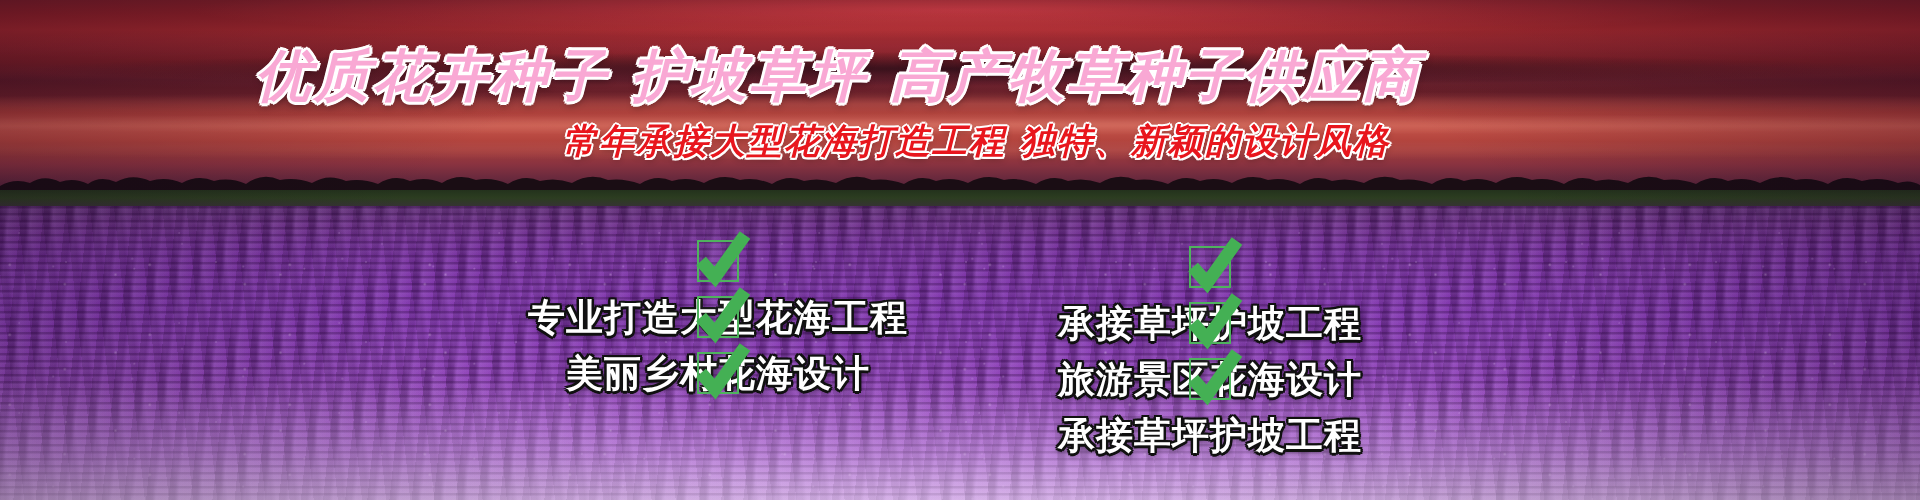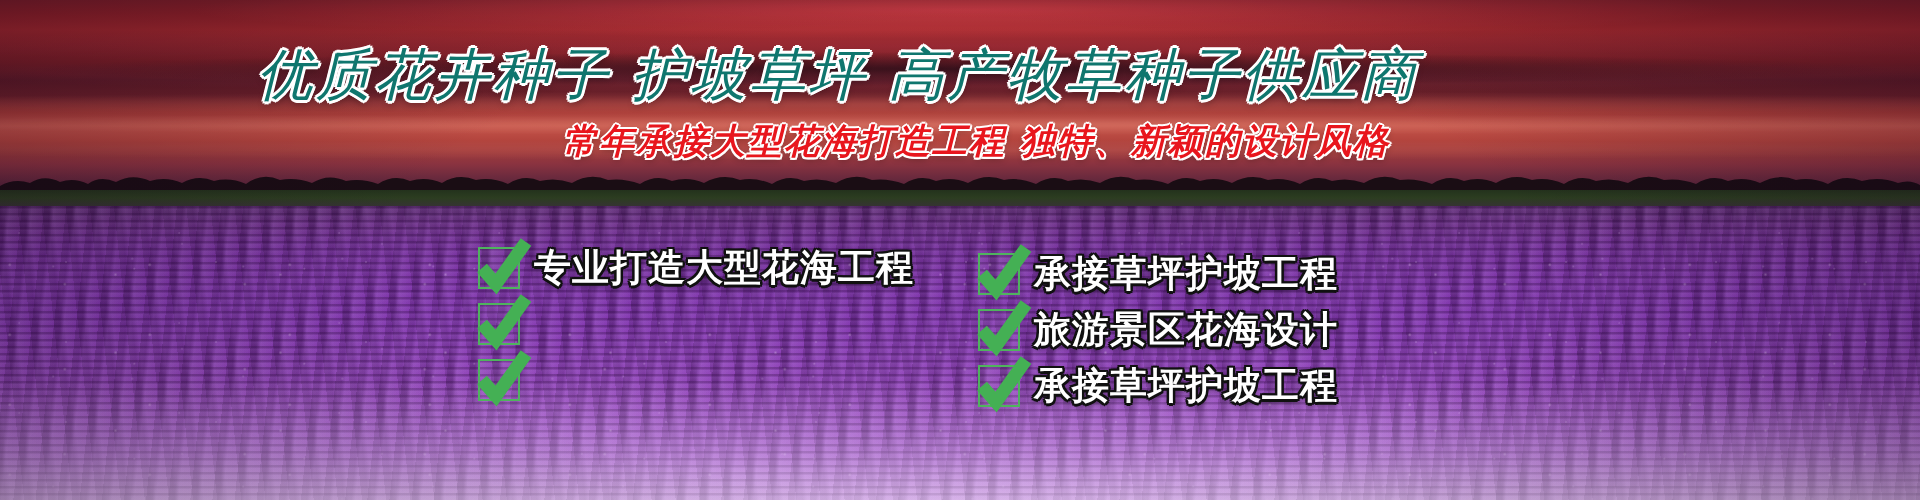--- a/index.html
+++ b/index.html
@@ -150,26 +150,26 @@
     pointer-events: none;
   }
 
   
   .headline {
     position: absolute;
     left: 0; top: 44px;
     width: 1676px;
     text-align: center;
     font-family: "DejaVu Serif", "Liberation Serif", serif;
-    font-weight: normal;
+    font-weight: bold;
     font-style: italic;
     font-size: 56px;
     line-height: 62px;
     letter-spacing: 3px;
-    color: #0f766e;
+    color: #f9a8d4;
     white-space: nowrap;
     text-shadow:
       -2px -2px 0 #ffffff,  2px -2px 0 #ffffff,
       -2px  2px 0 #ffffff,  2px  2px 0 #ffffff,
       -3px  0   0 #ffffff,  3px  0   0 #ffffff,
        0   -3px 0 #ffffff,  0    3px 0 #ffffff,
        0    4px 7px rgba(0,0,0,.35);
   }
 
   
@@ -203,20 +203,21 @@
     display: grid;
     grid-template-columns: 480px 484px;
     grid-auto-rows: 56px;
     align-items: center;
   }
   .feature {
     display: flex;
     align-items: center;
     gap: 14px;
     height: 56px;
+    flex-direction: column;
   }
   .feature.col-right { padding-left: 20px; margin-top: 12px; }
 
   .check {
     position: relative;
     flex: 0 0 auto;
     width: 42px;
     height: 42px;
     border: 2px solid #4fb35e;
     background: rgba(255,255,255,0.04);
@@ -308,20 +309,21 @@
       </span>
       <span class="feature-label">承接草坪护坡工程</span>
     </div>
 
     <div class="feature col-left">
       <span class="check">
         <svg viewBox="0 0 58 58" aria-hidden="true">
           <path d="M8 30 L22 46 L52 4" fill="none" stroke="#44b054" stroke-width="13" stroke-linecap="butt" stroke-linejoin="miter"></path>
         </svg>
       </span>
+      <span class="feature-label">美丽乡村花海设计</span>
     </div>
 
     <div class="feature col-right">
       <span class="check">
         <svg viewBox="0 0 58 58" aria-hidden="true">
           <path d="M8 30 L22 46 L52 4" fill="none" stroke="#44b054" stroke-width="13" stroke-linecap="butt" stroke-linejoin="miter"></path>
         </svg>
       </span>
       <span class="feature-label">旅游景区花海设计</span>
     </div>

